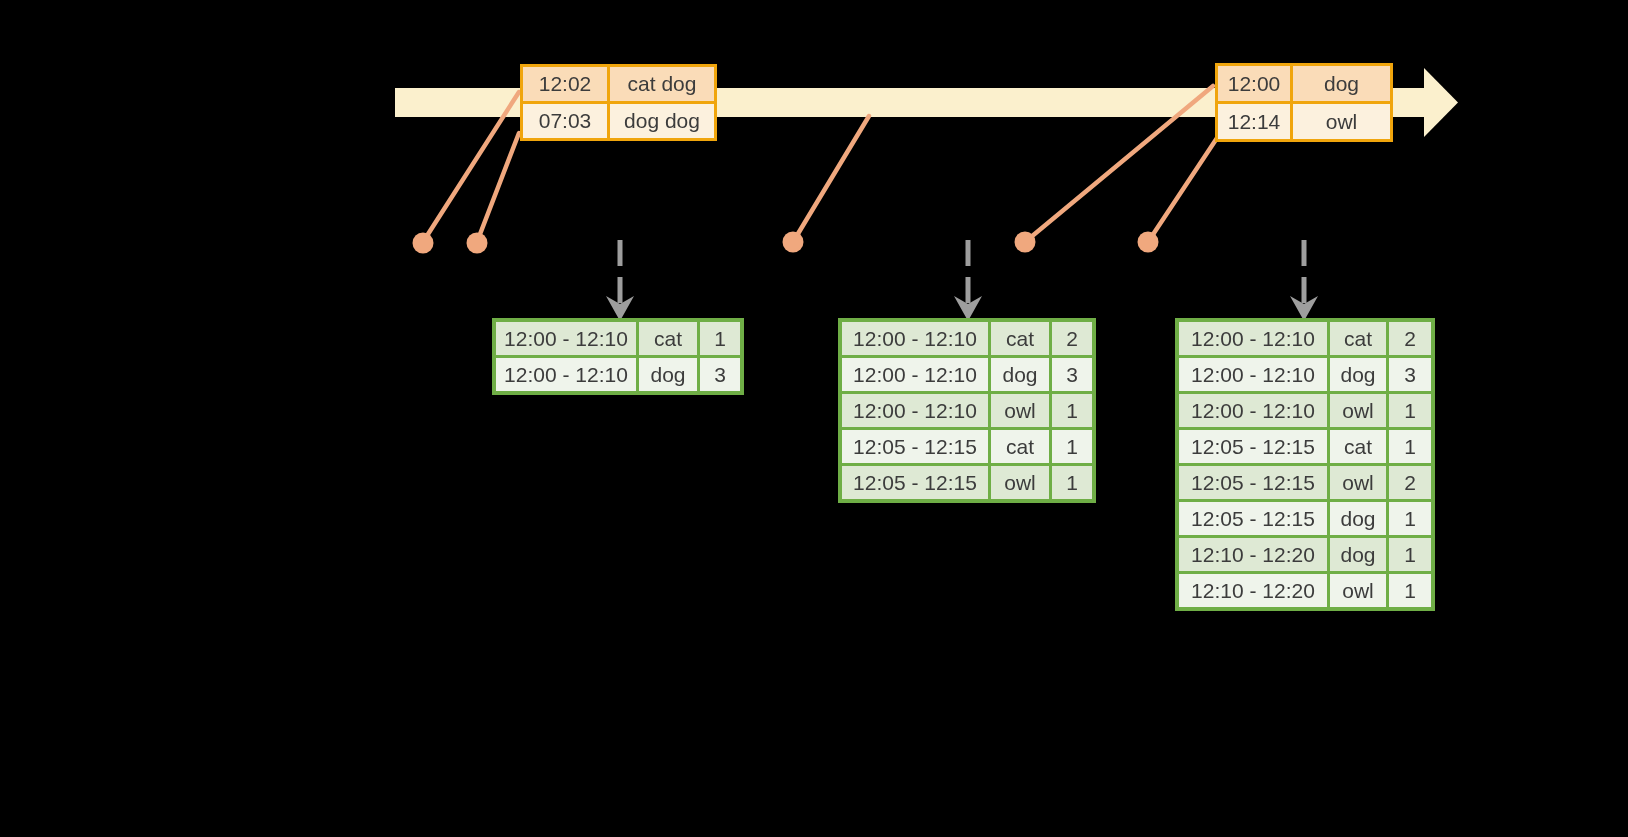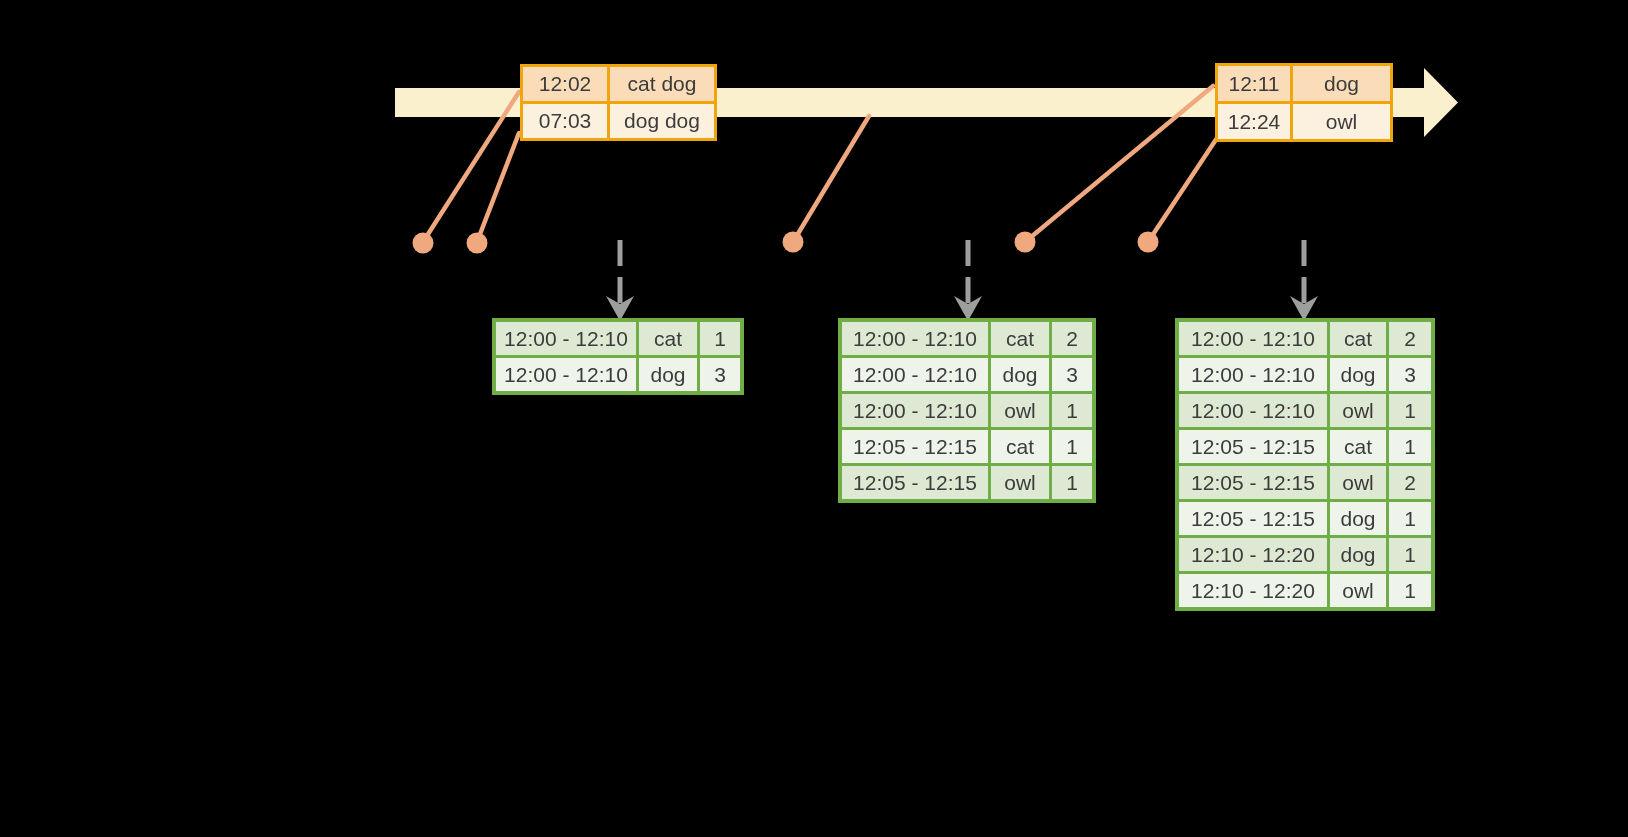--- a/index.html
+++ b/index.html
@@ -106,26 +106,26 @@
 
   <div class="row">
     <div class="cell">07:03</div>
     <div class="cell">dog dog</div>
   </div>
 </div>
 
 
   <div class="dtable otable t3">
   <div class="row">
-    <div class="cell">12:11</div>
-    <div class="cell">dog</div>
-  </div>
-
-  <div class="row">
-    <div class="cell">12:24</div>
+    <div class="cell">12:00</div>
+    <div class="cell">dog</div>
+  </div>
+
+  <div class="row">
+    <div class="cell">12:14</div>
     <div class="cell">owl</div>
   </div>
 </div>
 
   <div class="dtable gtable g1">
   <div class="row">
     <div class="cell">12:00 - 12:10</div>
     <div class="cell">cat</div>
     <div class="cell">1</div>
   </div>

